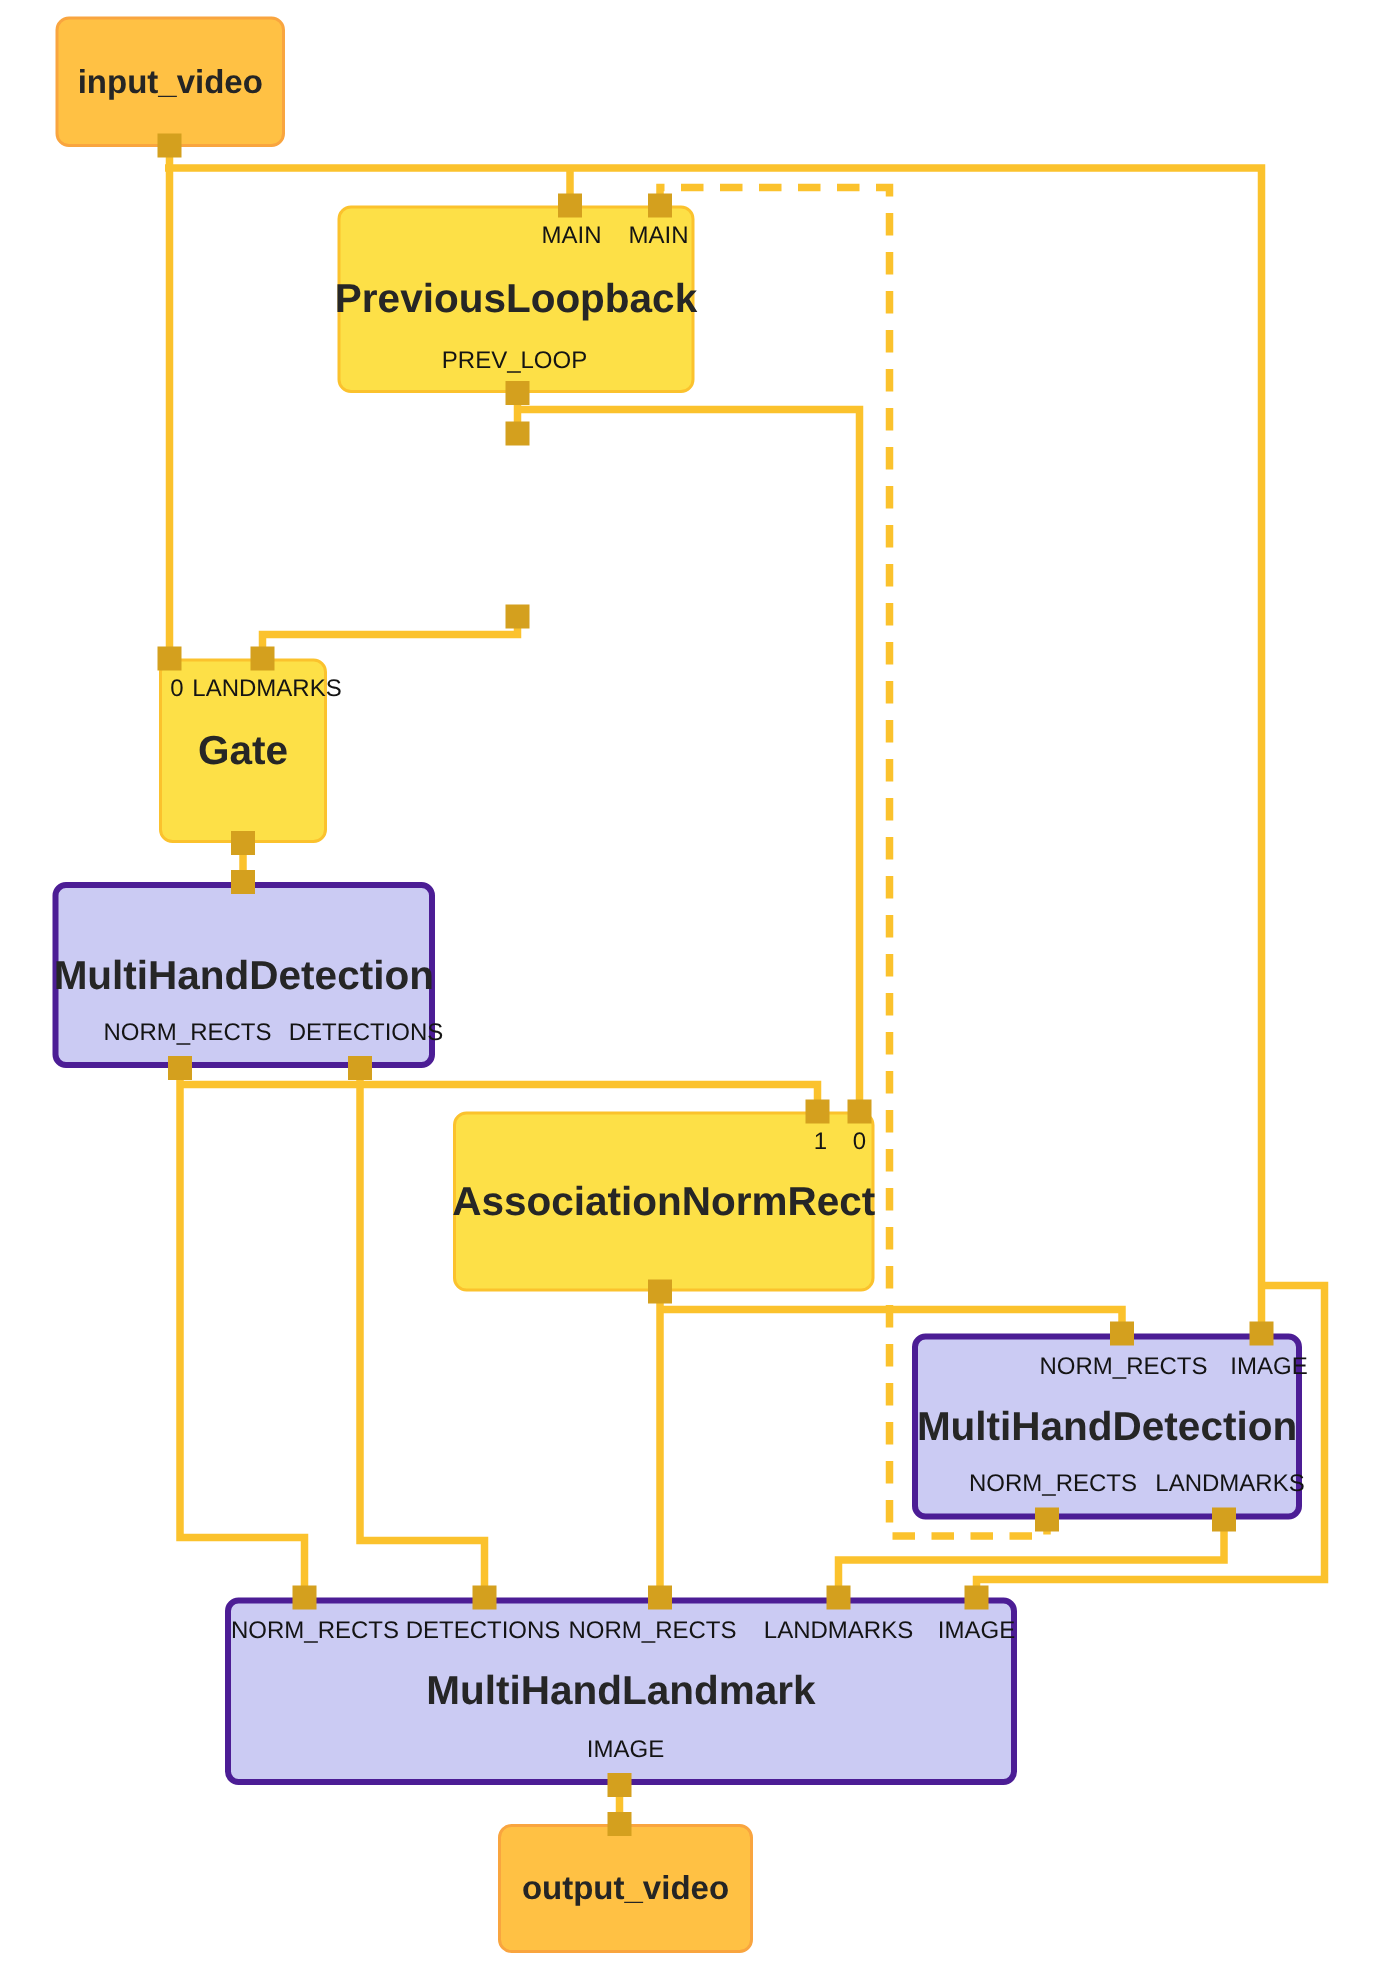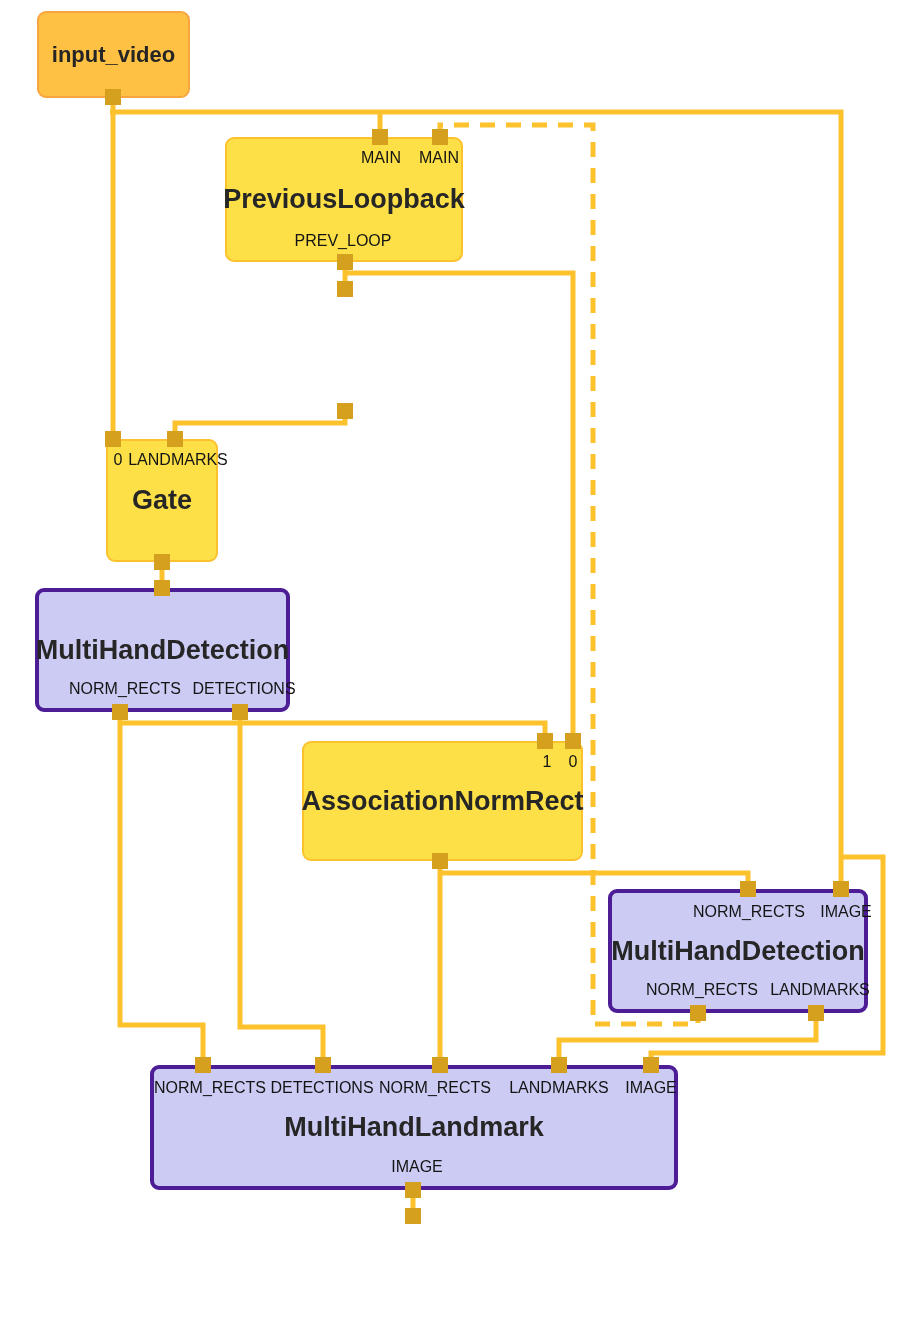--- a/index.html
+++ b/index.html
@@ -69,20 +69,23 @@
   <div class="node subgraph" style="left:150px;top:1065px;width:528px;height:125px">
     <span class="plabel top" style="left:56px">NORM_RECTS</span>
     <span class="plabel top" style="left:168px">DETECTIONS</span>
     <span class="plabel top" style="left:281px">NORM_RECTS</span>
     <span class="plabel top" style="left:405px">LANDMARKS</span>
     <span class="plabel top" style="left:497px">IMAGE</span>
     <span class="title">MultiHandLandmark</span>
     <span class="plabel bottom" style="left:263px">IMAGE</span>
   </div>
 
+  <div class="node stream" style="left:332px;top:1216px;width:170px;height:86px">
+    <span class="title">output_video</span>
+  </div>
 
   <svg class="edges" width="918" height="1322" viewBox="0 0 918 1322">
     <g fill="none" stroke="#FBC22D" stroke-width="5" stroke-linejoin="miter">
       <polyline points="113,97 113,439"></polyline>
       <polyline points="110,112 841,112 841,889"></polyline>
       <polyline points="380,112 380,137"></polyline>
       <polyline points="841,857 883,857 883,1053 651,1053 651,1065"></polyline>
       <polyline points="345,262 345,289"></polyline>
       <polyline points="345,273 573,273 573,741"></polyline>
       <polyline points="345,411 345,423 175,423 175,439"></polyline>

